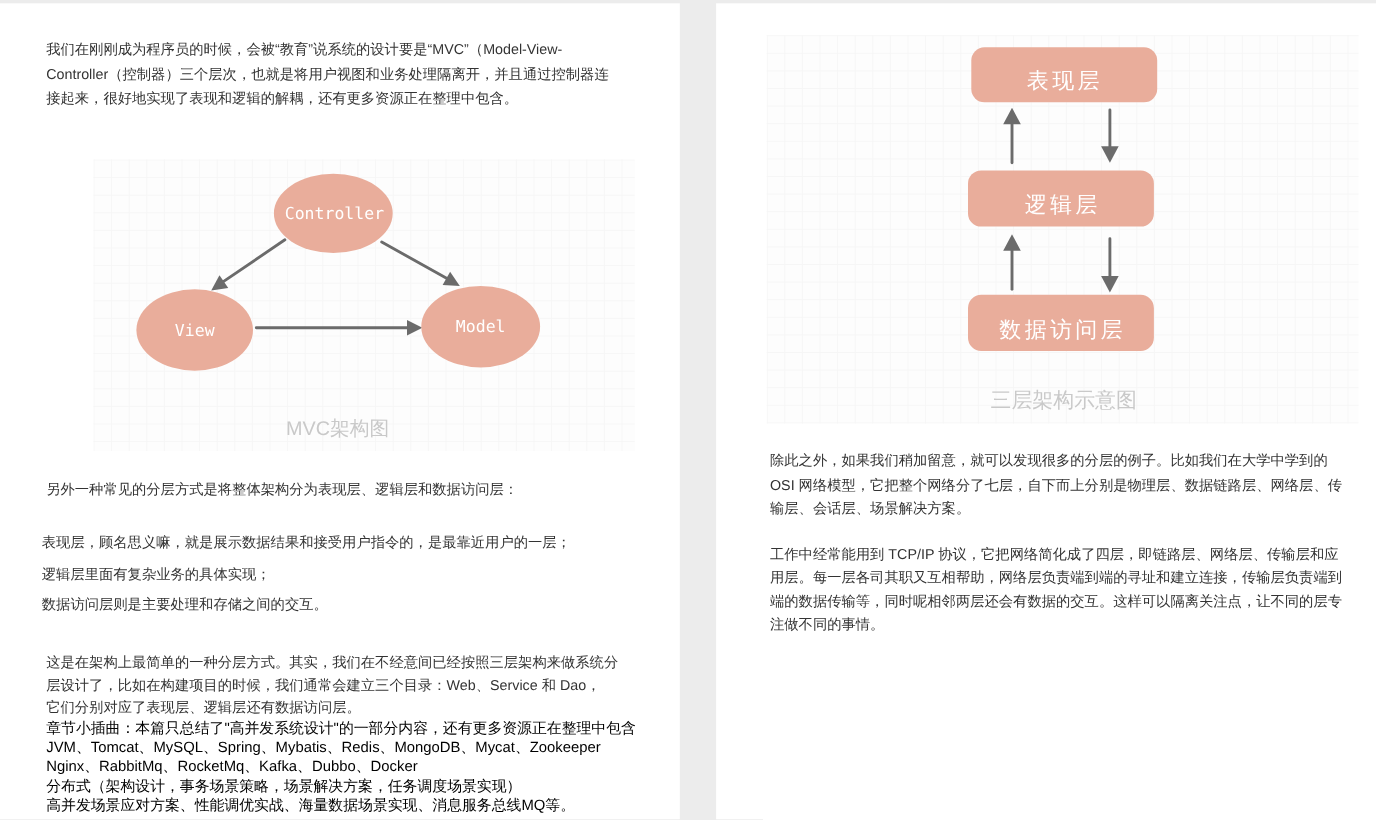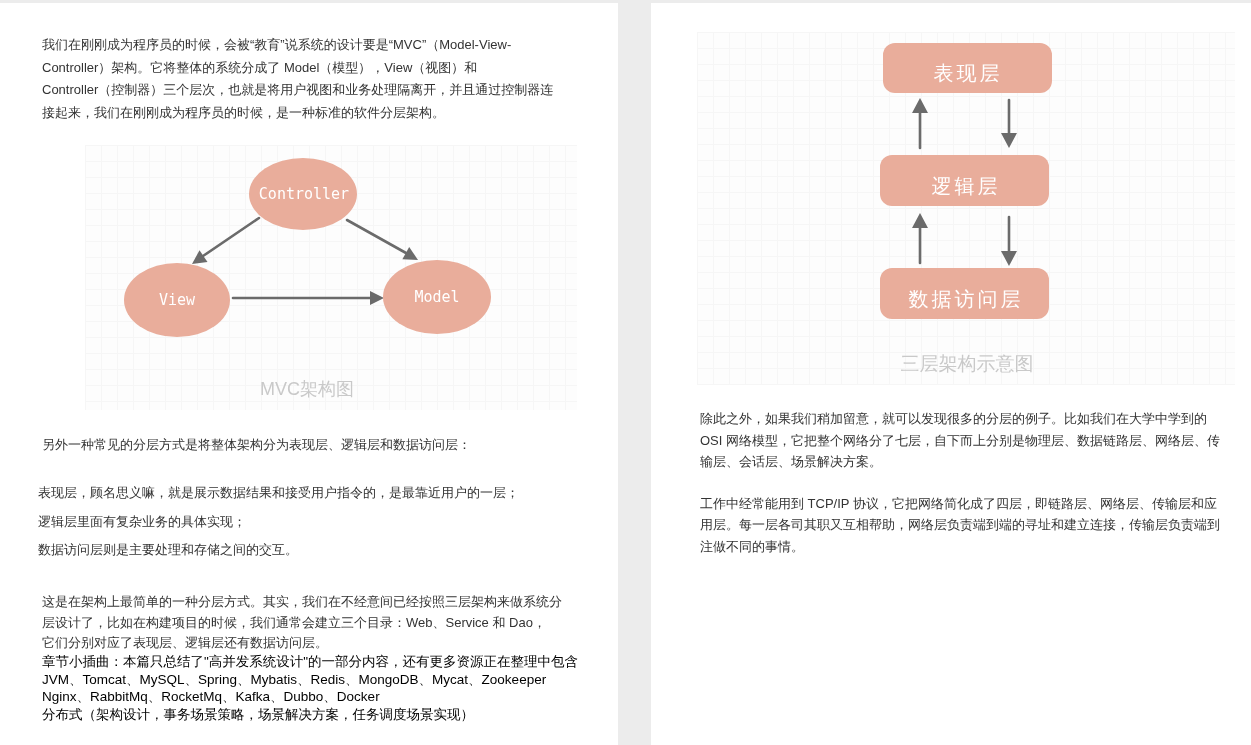--- a/index.html
+++ b/index.html
@@ -37,23 +37,22 @@
   .caption { font-family:"Liberation Sans","DejaVu Sans",sans-serif; font-size:18px; fill:#c9c9c9; }
   .arrow-line { stroke-width:2.6; stroke-linecap:round; fill:none; }
 </style>
 </head>
 <body>
 
 <div class="page" id="left-page">
 
   <div class="block" id="intro-block" style="left:42px; top:31px;">
     <span class="ln">我们在刚刚成为程序员的时候，会被“教育”说系统的设计要是“MVC”（Model-View-</span>
-    <span class="ln">Controller）架构。它将整体的系统分成了 Model（模型），View（视图）和</span>
     <span class="ln">Controller（控制器）三个层次，也就是将用户视图和业务处理隔离开，并且通过控制器连</span>
-    <span class="ln">接起来，我们在刚刚成为程序员的时候，是一种标准的软件分层架构。</span>
+    <span class="ln">接起来，很好地实现了表现和逻辑的解耦，还有更多资源正在整理中包含。</span>
   </div>
 
   <div class="diagram" style="left:85px; top:142px; width:492px; height:265px;">
     <svg width="492" height="265" viewBox="85 145 492 265" xmlns="http://www.w3.org/2000/svg">
 
       <g>
         <line class="arrow-line" x1="259" y1="218" x2="203" y2="256" stroke="#6b6b6b"></line>
         <polygon points="192,264 207.5,261.9 199.5,250.3" fill="#6b6b6b"></polygon>
       </g>
       <g>
@@ -93,20 +92,21 @@
     <span class="ln">这是在架构上最简单的一种分层方式。其实，我们在不经意间已经按照三层架构来做系统分</span>
     <span class="ln">层设计了，比如在构建项目的时候，我们通常会建立三个目录：Web、Service 和 Dao，</span>
     <span class="ln">它们分别对应了表现层、逻辑层还有数据访问层。</span>
   </div>
 
   <div class="block" id="note-block" style="left:42px; top:650px;">
     <span class="ln">章节小插曲：本篇只总结了"高并发系统设计"的一部分内容，还有更多资源正在整理中包含</span>
     <span class="ln">JVM、Tomcat、MySQL、Spring、Mybatis、Redis、MongoDB、Mycat、Zookeeper</span>
     <span class="ln">Nginx、RabbitMq、RocketMq、Kafka、Dubbo、Docker</span>
     <span class="ln">分布式（架构设计，事务场景策略，场景解决方案，任务调度场景实现）</span>
+    <span class="ln">高并发场景应对方案、性能调优实战、海量数据场景实现、消息服务总线MQ等。</span>
   </div>
 </div>
 
 <div class="page" id="right-page">
 
   <div class="diagram" style="left:46px; top:29px; width:538px; height:353px;">
     <svg width="538" height="353" viewBox="672 32 538 353" xmlns="http://www.w3.org/2000/svg">
       <g>
         <rect x="858" y="43" width="169" height="50" rx="12" ry="12" fill="#e9ad9b"></rect>
         <text class="node-label-cn" x="943" y="80" text-anchor="middle">表现层</text>
@@ -143,15 +143,16 @@
 
   <div class="block" id="osi-block" style="left:49px; top:405px;">
     <span class="ln">除此之外，如果我们稍加留意，就可以发现很多的分层的例子。比如我们在大学中学到的</span>
     <span class="ln">OSI 网络模型，它把整个网络分了七层，自下而上分别是物理层、数据链路层、网络层、传</span>
     <span class="ln">输层、会话层、场景解决方案。</span>
   </div>
 
   <div class="block" id="tcpip-block" style="left:49px; top:490px;">
     <span class="ln">工作中经常能用到 TCP/IP 协议，它把网络简化成了四层，即链路层、网络层、传输层和应</span>
     <span class="ln">用层。每一层各司其职又互相帮助，网络层负责端到端的寻址和建立连接，传输层负责端到</span>
+    <span class="ln">端的数据传输等，同时呢相邻两层还会有数据的交互。这样可以隔离关注点，让不同的层专</span>
     <span class="ln">注做不同的事情。</span>
   </div>
 </div>
 
 </body></html>

